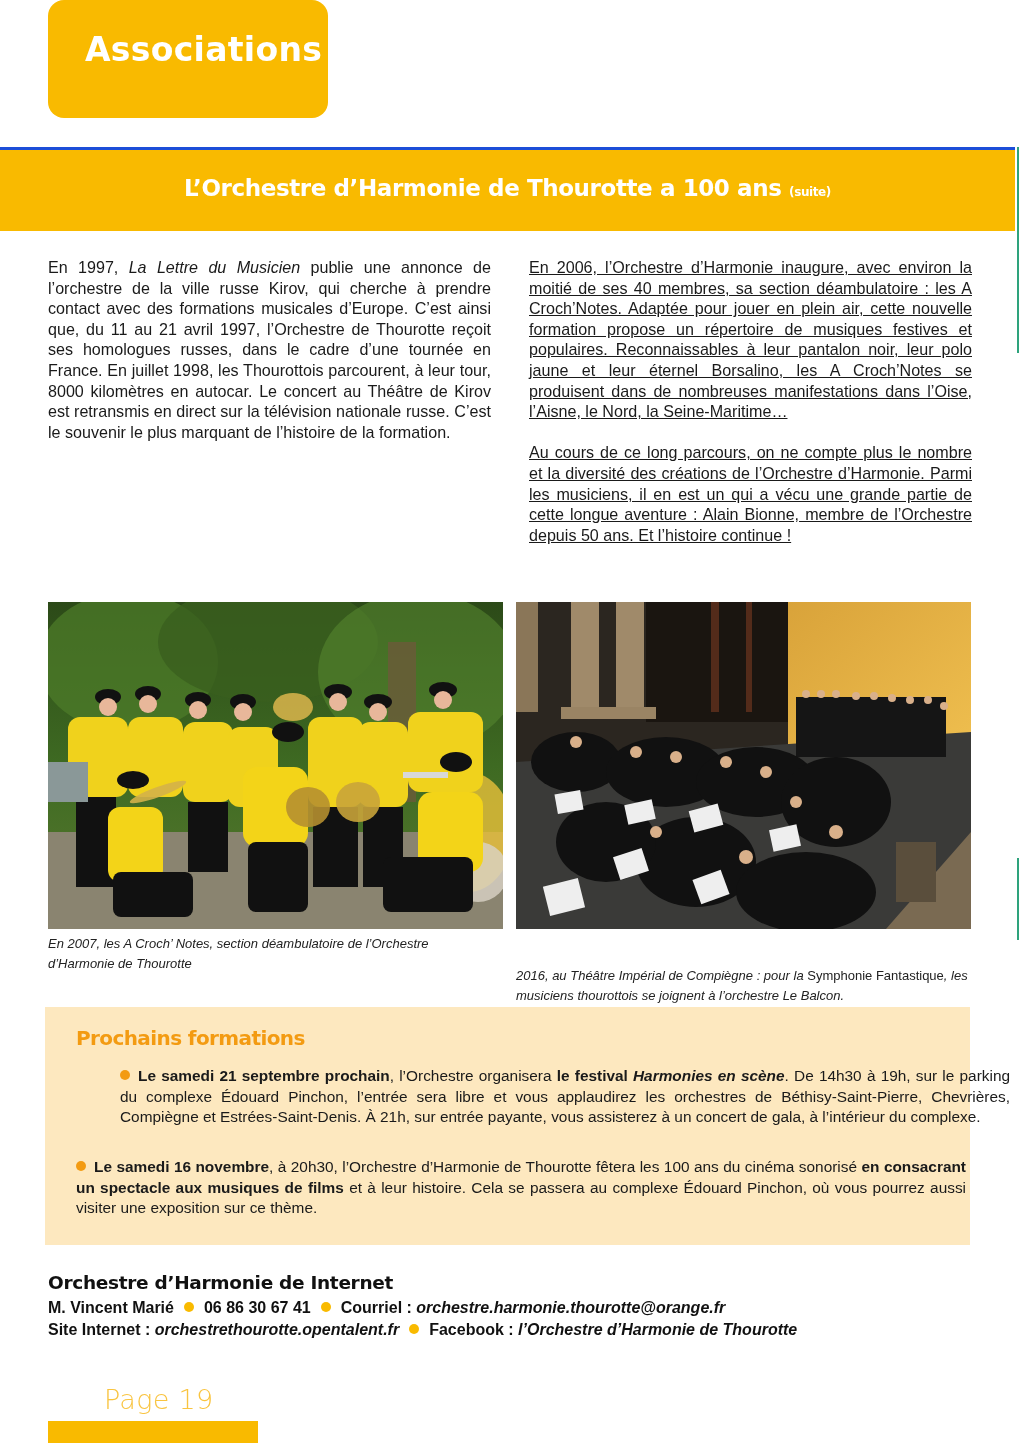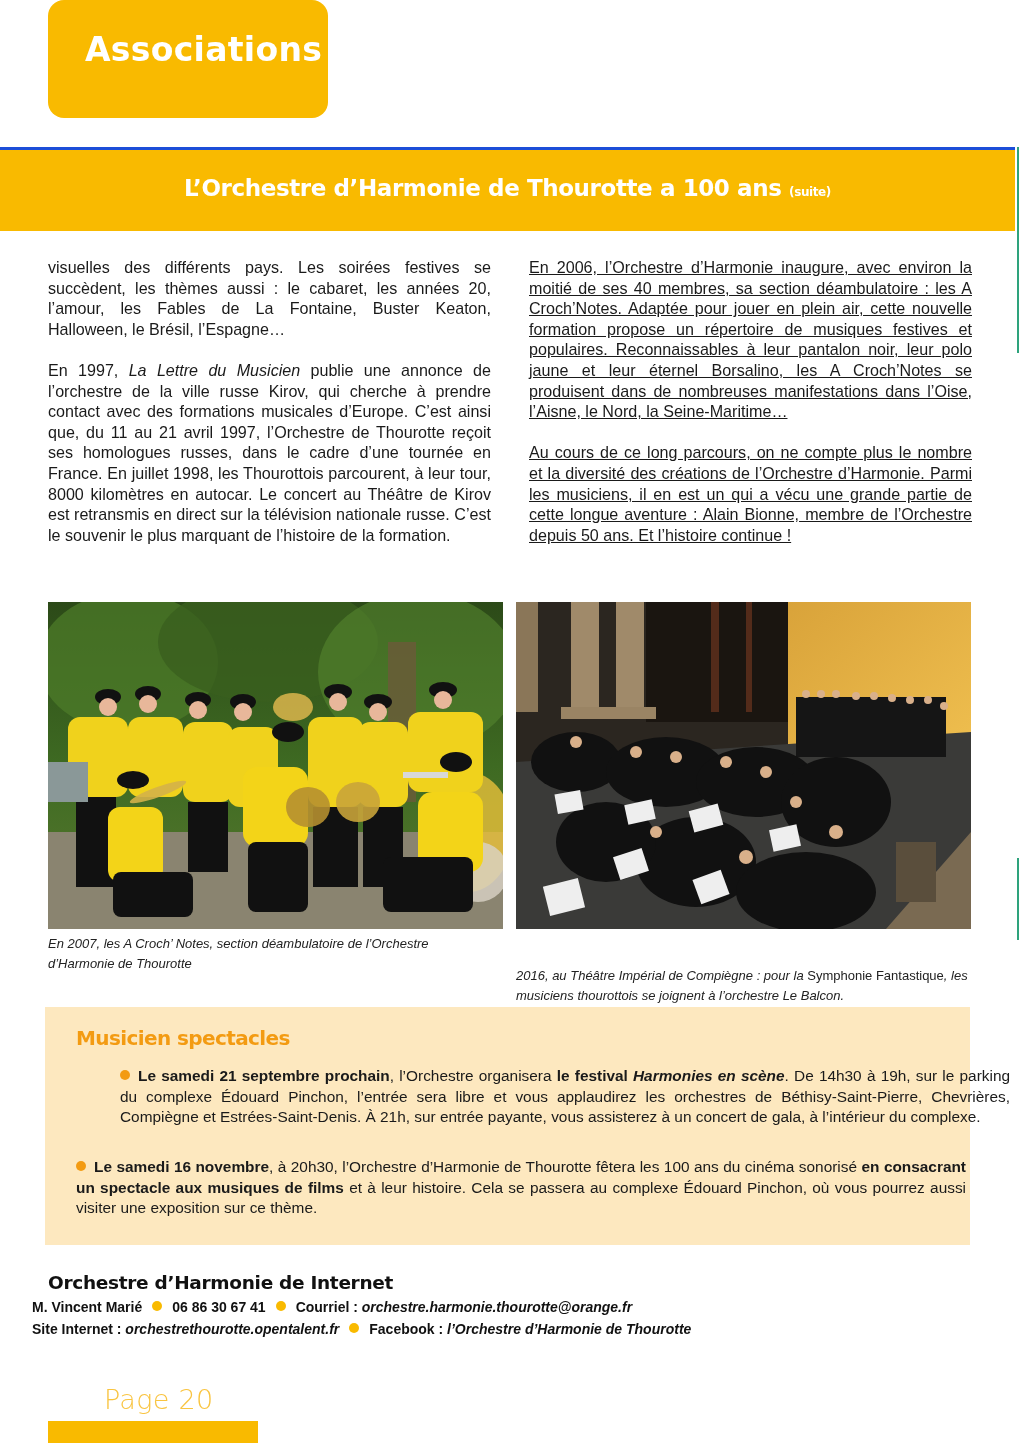--- a/index.html
+++ b/index.html
@@ -38,21 +38,21 @@
      font-family:"DejaVu Sans", sans-serif; font-weight:bold; font-size:20px; letter-spacing:-0.6px; }
   .event { position:absolute; left:31px; width:890px; font-size:15.4px; line-height:20.6px; color:#1a1a1a;
      text-align:justify; }
   .event-1 { top:1066px; }
   .event-2 { top:1157px; }
   .event .bullet { display:inline-block; width:10px; height:10px; border-radius:50%; background:#F39B12;
      margin-right:8px; vertical-align:1px; }
   .event b { font-weight:bold; }
 
   .contact-title { left:48px; top:1272px; font-family:"DejaVu Sans", sans-serif; font-weight:bold; font-size:18.5px; color:#111; letter-spacing:-0.3px; }
-  .contact-line { left:32px; font-size:14px; font-weight:bold; color:#111; white-space:nowrap; }
+  .contact-line { left:48px; font-size:16px; font-weight:bold; color:#111; white-space:nowrap; }
   .contact-line-1 { top:1299px; }
   .contact-line-2 { top:1321px; }
   .contact-line i { font-weight:bold; }
   .dot { display:inline-block; width:10px; height:10px; border-radius:50%; background:#F9BA00; margin:0 10px; vertical-align:1px; }
 
   .page-num { left:104px; top:1384px; font-family:"DejaVu Sans", sans-serif; font-weight:200; font-size:27px; color:#F9C440; letter-spacing:0.3px; }
   .page-bar { left:48px; top:1421px; width:210px; height:22px; background:#F9BA00; }
 </style>
 </head>
 <body>
@@ -65,21 +65,20 @@
   <div class="title">
     <span>L’Orchestre d’Harmonie de Thourotte a 100 ans</span>
     <span class="suite">(suite)</span>
   </div>
 </div>
 
 <div class="abs green-line" style="left:1017px; top:147px; height:206px;"></div>
 <div class="abs green-line" style="left:1017px; top:858px; height:82px;"></div>
 
 <div class="abs col col-left">
-  <p>visuelles des différents pays. Les soirées festives se succèdent, les thèmes aussi : le cabaret, les années 20, l’amour, les Fables de La Fontaine, Buster Keaton, Halloween, le Brésil, l’Espagne…</p>
   <p><span>En 1997, </span><i>La Lettre du Musicien</i><span> publie une annonce de l’orchestre de la ville russe Kirov, qui cherche à prendre contact avec des formations musicales d’Europe. C’est ainsi que, du 11 au 21 avril 1997, l’Orchestre de Thourotte reçoit ses homologues russes, dans le cadre d’une tournée en France. En juillet 1998, les Thourottois parcourent, à leur tour, 8000 kilomètres en autocar. Le concert au Théâtre de Kirov est retransmis en direct sur la télévision nationale russe. C’est le souvenir le plus marquant de l’histoire de la formation.</span></p>
 </div>
 
 <div class="abs col col-right">
   <p>En 2006, l’Orchestre d’Harmonie inaugure, avec environ la moitié de ses 40 membres, sa section déambulatoire : les A Croch’Notes. Adaptée pour jouer en plein air, cette nouvelle formation propose un répertoire de musiques festives et populaires. Reconnaissables à leur pantalon noir, leur polo jaune et leur éternel Borsalino, les A Croch’Notes se produisent dans de nombreuses manifestations dans l’Oise, l’Aisne, le Nord, la Seine-Maritime…</p>
   <p>Au cours de ce long parcours, on ne compte plus le nombre et la diversité des créations de l’Orchestre d’Harmonie. Parmi les musiciens, il en est un qui a vécu une grande partie de cette longue aventure : Alain Bionne, membre de l’Orchestre depuis 50 ans. Et l’histoire continue !</p>
 </div>
 
 <div class="abs photo photo-left" aria-label="Brass band in yellow polos and black hats posing outdoors in a park">
   <svg width="455" height="327" viewBox="0 0 455 327">
@@ -224,31 +223,31 @@
     <rect x="380" y="240" width="40" height="60" fill="#5a4e3c"></rect>
   </svg>
 </div>
 
 <div class="abs caption caption-left">En 2007, les A Croch’ Notes, section déambulatoire de l’Orchestre d’Harmonie de Thourotte</div>
 <div class="abs caption caption-right">
   <span>2016, au Théâtre Impérial de Compiègne : pour la </span><span class="up">Symphonie Fantastique</span><span>, les musiciens thourottois se joignent à l’orchestre Le Balcon.</span>
 </div>
 
 <div class="abs events-box">
-  <div class="events-title">Musicien spectacles</div>
+  <div class="events-title">Prochains formations</div>
 </div>
 <div class="abs event event-1" style="left:76px;margin-left:44px;">
   <span class="bullet"></span><b>Le samedi 21 septembre prochain</b><span>, l’Orchestre organisera </span><b>le festival </b><b><i>Harmonies en scène</i></b><span>. De 14h30 à 19h, sur le parking du complexe Édouard Pinchon, l’entrée sera libre et vous applaudirez les orchestres de Béthisy-Saint-Pierre, Chevrières, Compiègne et Estrées-Saint-Denis. À 21h, sur entrée payante, vous assisterez à un concert de gala, à l’intérieur du complexe.</span>
 </div>
 <div class="abs event event-2" style="left:76px;">
   <span class="bullet"></span><b>Le samedi 16 novembre</b><span>, à 20h30, l’Orchestre d’Harmonie de Thourotte fêtera les 100 ans du cinéma sonorisé </span><b>en consacrant un spectacle aux musiques de films</b><span> et à leur histoire. Cela se passera au complexe Édouard Pinchon, où vous pourrez aussi visiter une exposition sur ce thème.</span>
 </div>
 
 <div class="abs contact-title">Orchestre d’Harmonie de Internet</div>
 <div class="abs contact-line contact-line-1">
   <span>M. Vincent Marié</span><span class="dot"></span><span>06 86 30 67 41</span><span class="dot"></span><span>Courriel : </span><i>orchestre.harmonie.thourotte@orange.fr</i>
 </div>
 <div class="abs contact-line contact-line-2">
   <span>Site Internet : </span><i>orchestrethourotte.opentalent.fr</i><span class="dot"></span><span>Facebook : </span><i>l’Orchestre d’Harmonie de Thourotte</i>
 </div>
 
-<div class="abs page-num">Page 20</div>
+<div class="abs page-num">Page 19</div>
 <div class="abs page-bar"></div>
 
 </body></html>

